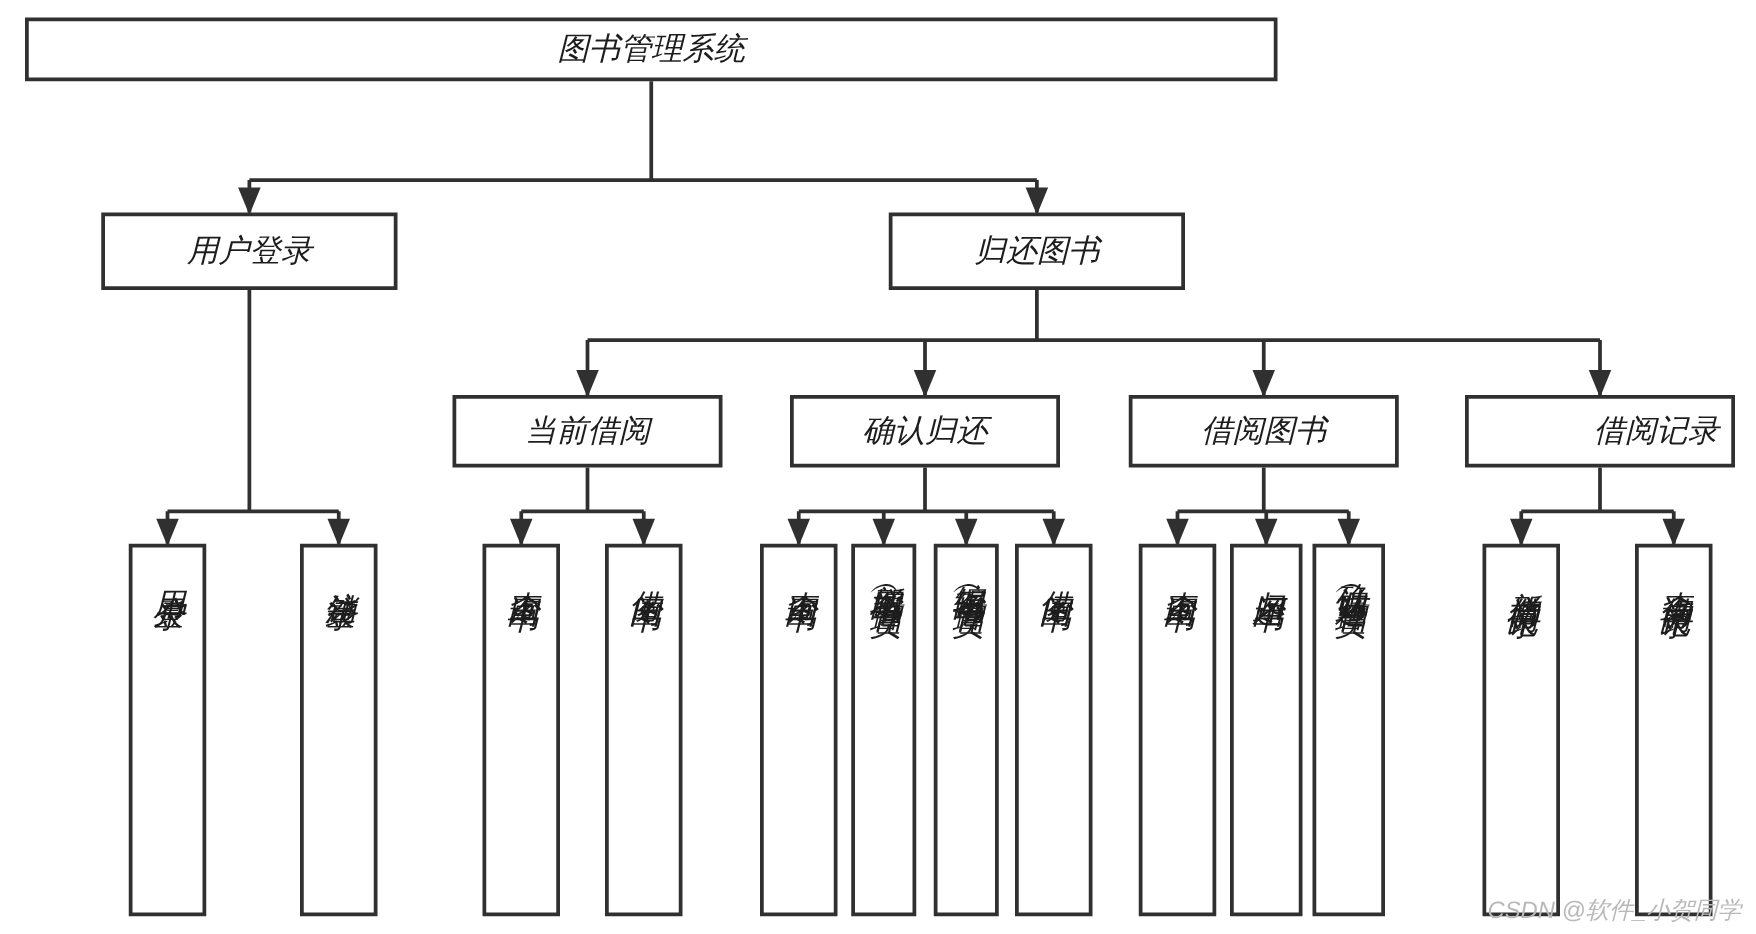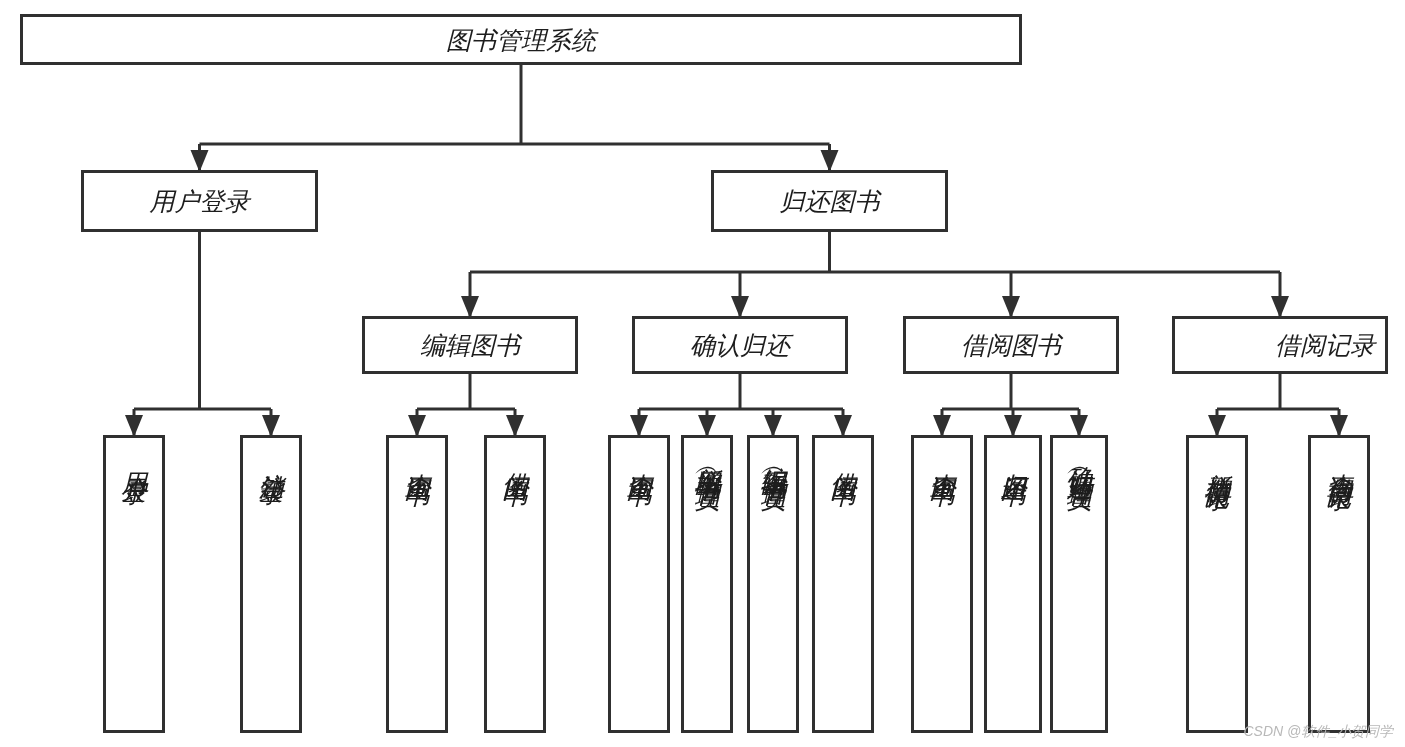--- a/index.html
+++ b/index.html
@@ -59,21 +59,21 @@
     text-orientation: upright;
     font-size: 25px;
     letter-spacing: 3px;
     line-height: 1;
     transform: translateX(-50%);
   }
   .watermark {
     position: absolute;
     right: 12px;
     bottom: 6px;
-    font-size: 14px;
+    font-size: 19px;
     color: #b8b8b8;
     font-family: "Liberation Sans", "DejaVu Sans", sans-serif;
     white-space: nowrap;
   }
 </style>
 </head>
 <body>
 
 <div id="diagram-root">
   <svg id="tree-svg" viewBox="0 0 1405 747" xmlns="http://www.w3.org/2000/svg">
@@ -151,21 +151,21 @@
         <rect x="985.5" y="436.5" width="55" height="295" class="node-box"></rect>
         <rect x="1051.5" y="436.5" width="55" height="295" class="node-box"></rect>
         <rect x="1187.5" y="436.5" width="59" height="295" class="node-box"></rect>
         <rect x="1309.5" y="436.5" width="59" height="295" class="node-box"></rect>
       </g>
   </svg>
   <div id="labels-layer">
       <div class="node-label label-h" style="left: 521px; top: 39.5px;">图书管理系统</div>
       <div class="node-label label-h" style="left: 199.5px; top: 201px;">用户登录</div>
       <div class="node-label label-h" style="left: 829.5px; top: 201px;">归还图书</div>
-      <div class="node-label label-h" style="left: 470px; top: 345px;">编辑图书</div>
+      <div class="node-label label-h" style="left: 470px; top: 345px;">当前借阅</div>
       <div class="node-label label-h" style="left: 740px; top: 345px;">确认归还</div>
       <div class="node-label label-h" style="left: 1011px; top: 345px;">借阅图书</div>
       <div class="node-label label-h" style="left: 1280px; top: 345px; margin-left: 45px;">借阅记录</div>
       <div class="node-label label-v" style="left: 134px; top: 453px; height: 268px; display: flex; align-items: center; justify-content: flex-start;">用户登录</div>
       <div class="node-label label-v" style="left: 271px; top: 453px; height: 268px; display: flex; align-items: center; justify-content: flex-start;">注销登录</div>
       <div class="node-label label-v" style="left: 417px; top: 453px; height: 268px; display: flex; align-items: center; justify-content: flex-start;">查询图书</div>
       <div class="node-label label-v" style="left: 515px; top: 453px; height: 268px; display: flex; align-items: center; justify-content: flex-start;">借阅图书</div>
       <div class="node-label label-v" style="left: 639px; top: 453px; height: 268px; display: flex; align-items: center; justify-content: flex-start;">查询图书</div>
       <div class="node-label label-v" style="left: 707px; top: 447px; height: 268px; display: flex; align-items: center; justify-content: flex-start;">新增图书（管理员）</div>
       <div class="node-label label-v" style="left: 773px; top: 447px; height: 268px; display: flex; align-items: center; justify-content: flex-start;">编辑图书（管理员）</div>

